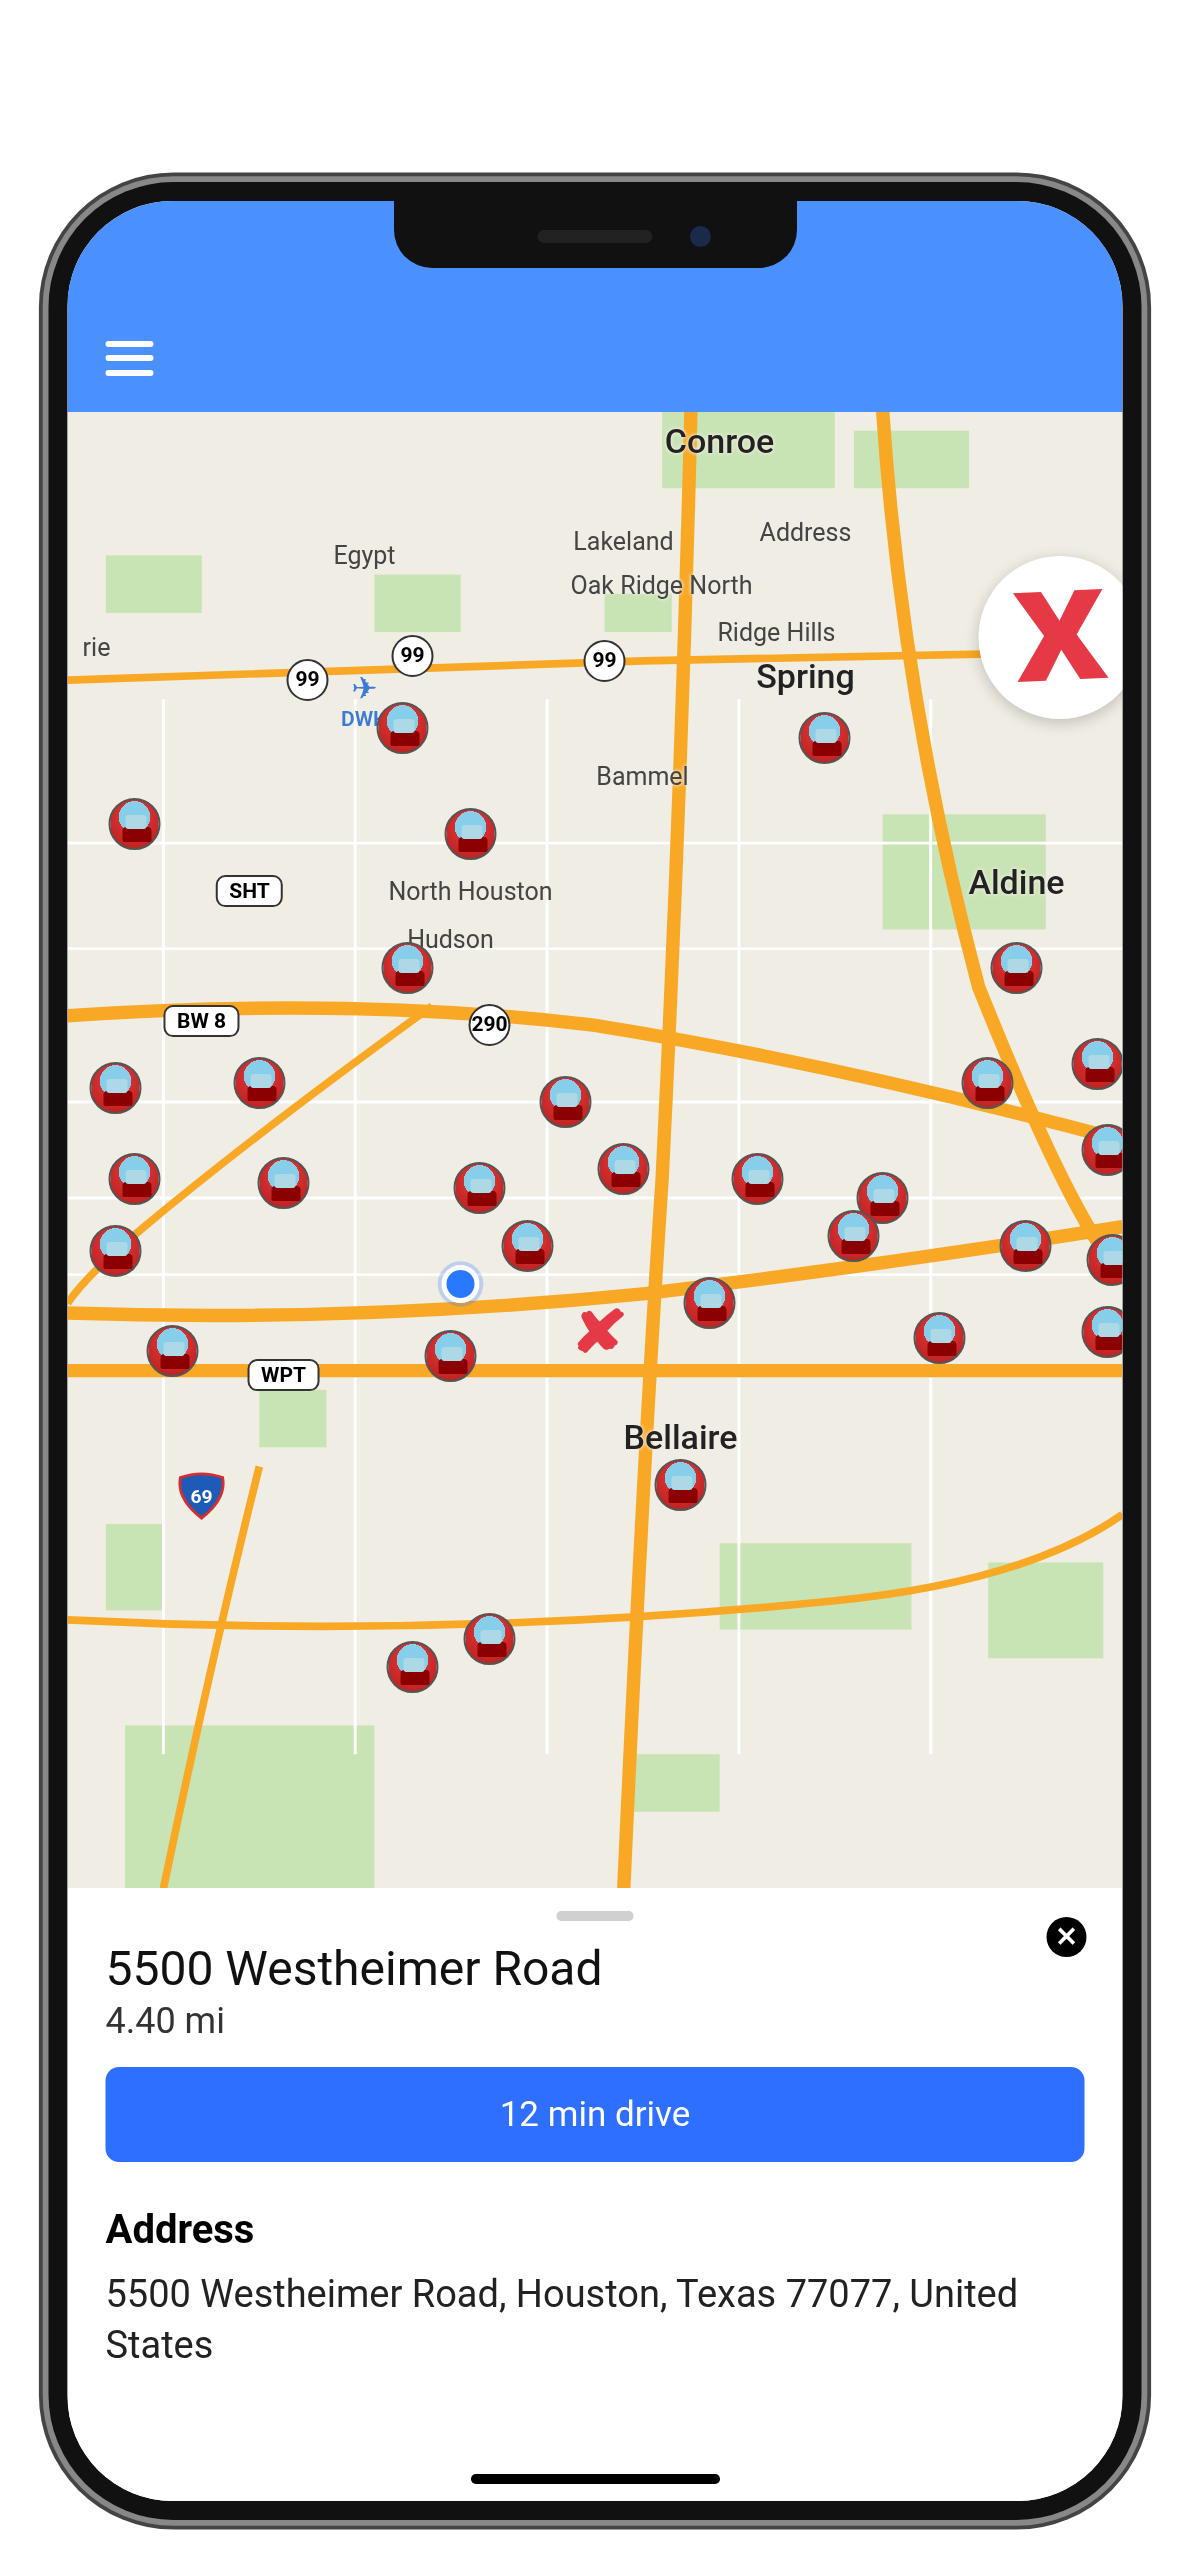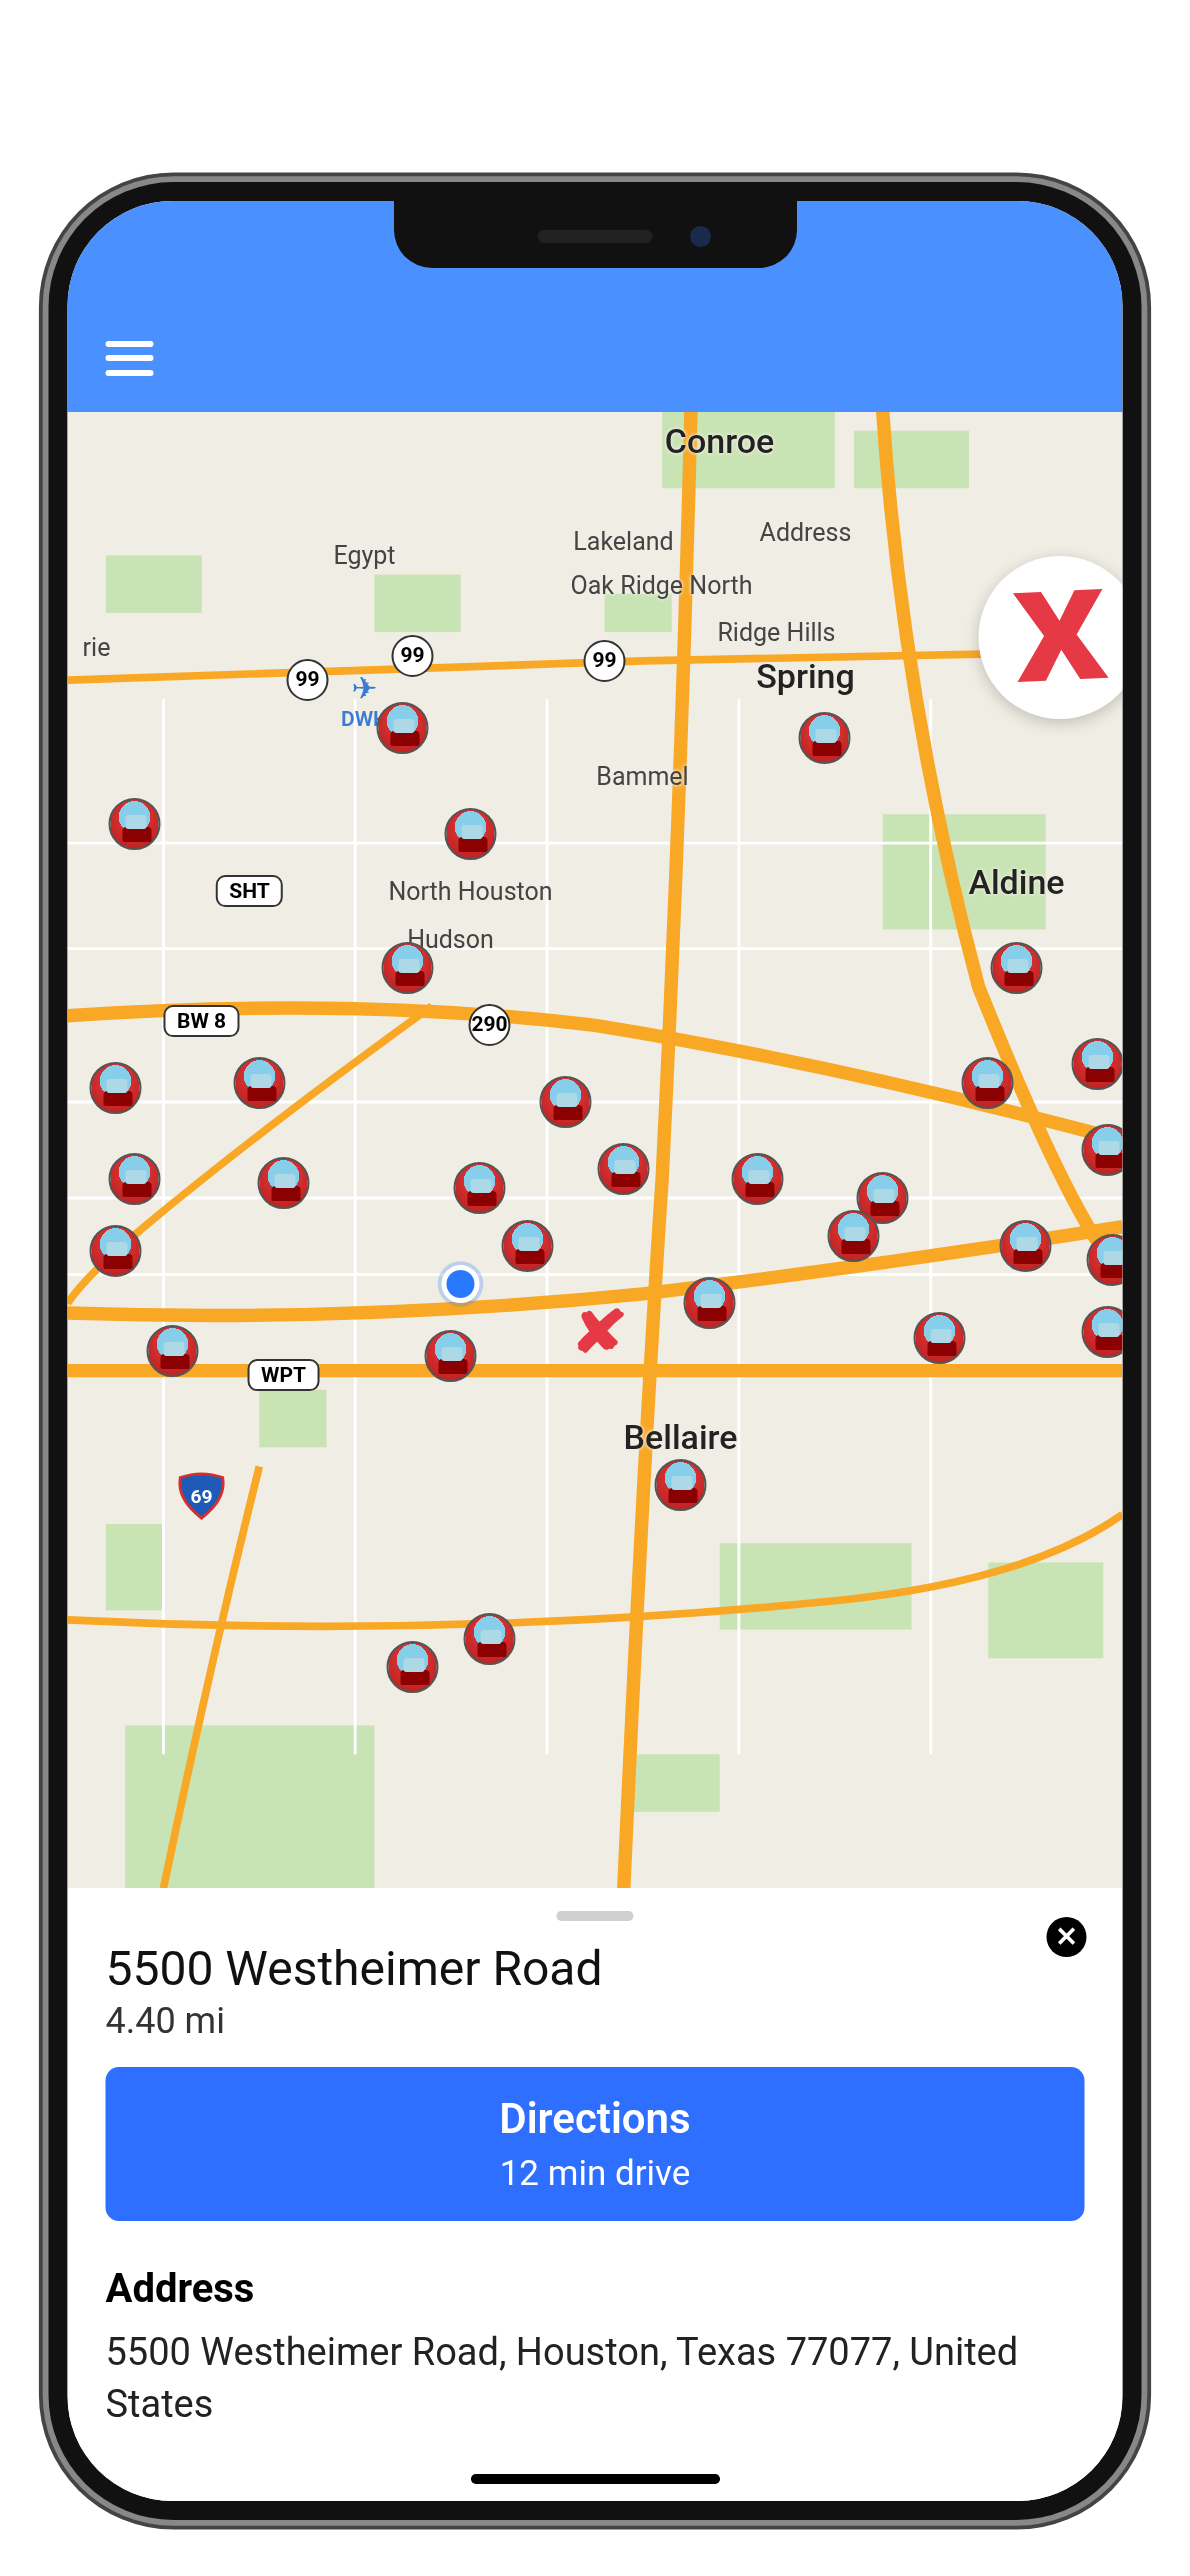--- a/index.html
+++ b/index.html
@@ -449,21 +449,20 @@
       </div>
 
       <div class="sheet">
         <div class="sheet-handle"></div>
         <div class="sheet-close">
           <span>✕</span>
         </div>
         <div class="sheet-title">5500 Westheimer Road</div>
         <div class="sheet-distance">4.40 mi</div>
         <div class="directions-btn">
-          <span class="lbl">Directions</span>
           <span class="sub">12 min drive</span>
         </div>
         <div class="address-heading">Address</div>
         <div class="address-full">5500 Westheimer Road, Houston, Texas 77077, United States</div>
         <div class="home-indicator"></div>
       </div>
 
     </div>
   </div>
 </div>

